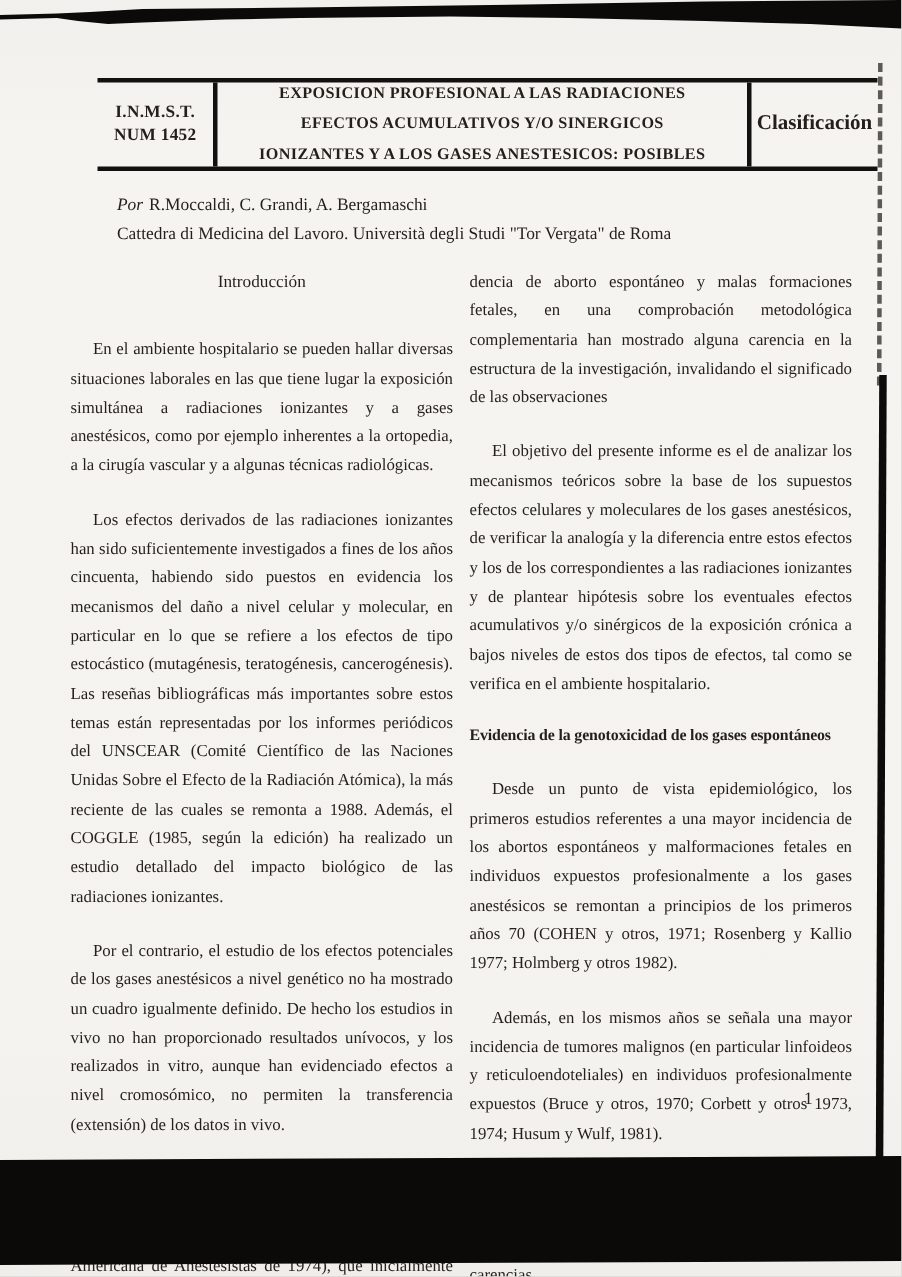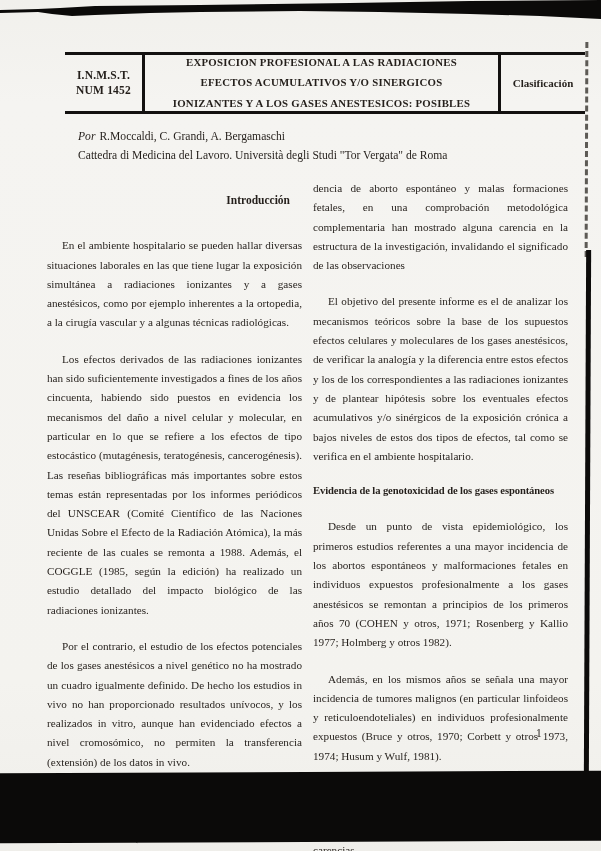--- a/index.html
+++ b/index.html
@@ -38,36 +38,36 @@
   .cell-id {
     width:77px; border-right:3px solid #131110;
     font-weight:bold; font-size:11.5px; line-height:15px; letter-spacing:0.2px;
   }
   .cell-title {
     flex:1; border-right:3px solid #131110;
     font-weight:bold; font-size:10.8px; line-height:15.5px; letter-spacing:0.25px;
     text-align:center;
     justify-content:space-between;
   }
-  .cell-class { width:84px; font-weight:bold; font-size:11px; }
+  .cell-class { width:84px; font-weight:bold; font-size:14px; }
 
   
   .byline { position:absolute; left:78px; top:128px; font-size:11.6px; line-height:18.5px;font-family:Liberation Serif, serif; }
   .byline .prefix { font-style:italic; margin-right:4px; }
 
   
   .columns {
     position:absolute; left:47px; top:179px; width:521px;
     display:flex; gap:11px;
   }
   .col { width:255px; font-size:11.2px; line-height:19.3px; text-align:justify; }
   .col p { margin:17px 0 0 0; text-indent:15px; }
   .col p.no-indent { text-indent:0; margin-top:0; }
   .col-heading {
-    font-weight:bold; font-size:11.5px; margin:12px; text-align:right;
+    font-weight:normal; font-size:11.5px; margin:0; text-align:center;
   }
   .col .first-par { margin-top:26px; }
   .section-heading {
     font-weight:bold; font-size:10.6px; letter-spacing:-0.1px;
     margin:15px 0 0 0; text-align:left; white-space:nowrap;
   }
 
   .page-number { position:absolute; left:536px; top:727px; font-size:11.5px; }
 </style>
 </head>

